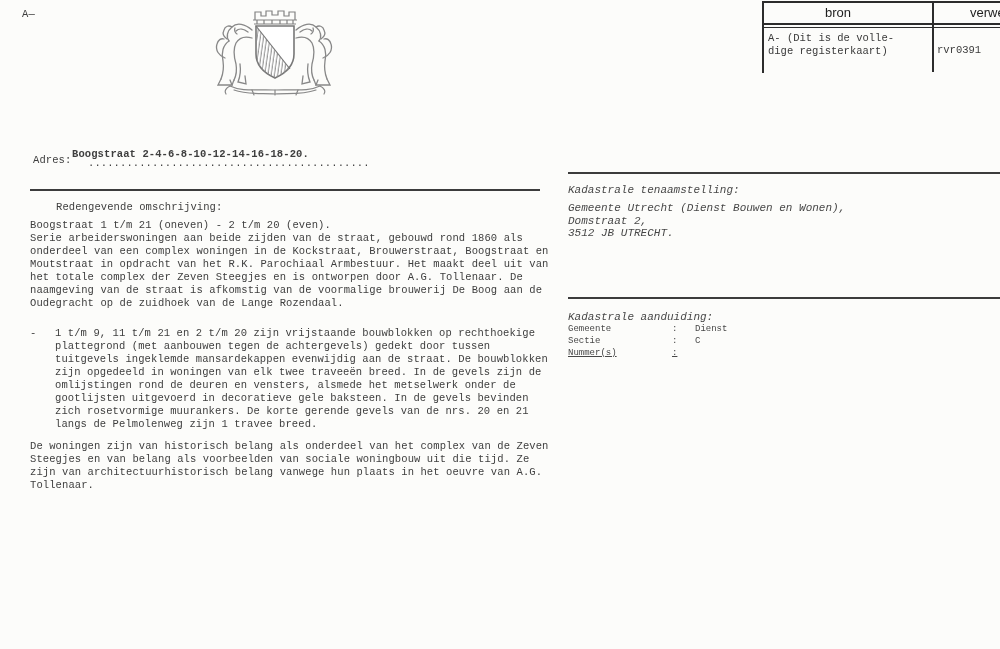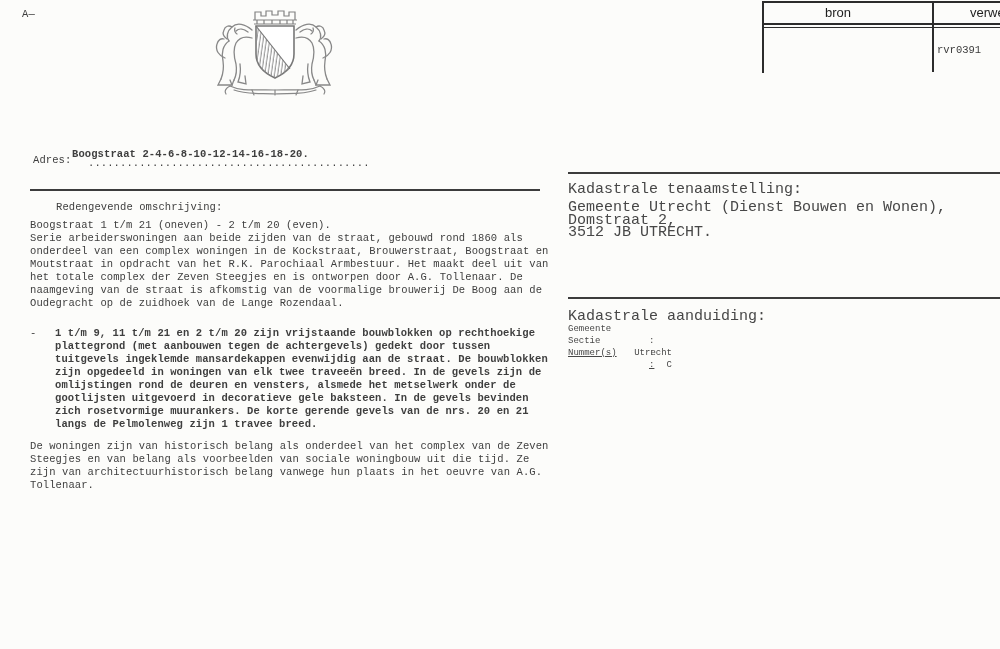--- a/index.html
+++ b/index.html
@@ -14,24 +14,25 @@
   .tw{ 
     position:absolute;
     font-size:10.5px;
     line-height:13px;
     letter-spacing:0.1px;
     white-space:pre;
     color:#3e3e3e;
   }
   .tw-small{
     position:absolute;
-    font-size:15px;
+    font-size:11px;
     line-height:12.5px;
     white-space:pre;
     color:#474747;
+    font-style:italic;
   }
   .rule{
     position:absolute;height:2px;background:#3c3c3c;
   }
   .dots{
     position:absolute;
     font-size:10.5px;
     letter-spacing:0.1px;
     white-space:pre;
     color:#3e3e3e;
@@ -63,22 +64,22 @@
   .bron-table .c-col1{
     position:absolute;left:4px;top:29px;width:162px;
     font-size:10.5px;line-height:13px;white-space:pre;color:#3a3a3a;
   }
   .bron-table .c-col2{
     position:absolute;left:173px;top:41px;width:62px;
     font-size:10.5px;color:#3a3a3a;white-space:pre;
   }
   
   .kad-row{
-    position:absolute;left:568px;display:flex;align-items:flex-end;
-    font-size:9px;line-height:12px;color:#474747;flex-direction:column;
+    position:absolute;left:568px;display:flex;align-items:center;
+    font-size:9px;line-height:12px;color:#474747;
   }
   .kad-row .lbl{width:104px;white-space:pre;}
   .kad-row .sep{width:23px;white-space:pre;}
   .kad-row .val{white-space:pre;}
   .coat{position:absolute;left:212px;top:6px;width:124px;height:94px;}
 </style>
 </head>
 <body>
 
 <div class="page">
@@ -140,20 +141,22 @@
     </svg>
   </div>
 
   <div class="bron-table">
     <div class="divider"></div>
     <div class="header-row">
       <div class="h-col1">bron</div>
       <div class="h-col2">verwerkt</div>
     </div>
     <div class="header-sub"></div>
+    <div class="c-col1">A- (Dit is de volle-
+dige registerkaart)</div>
     <div class="c-col2">rvr0391</div>
   </div>
 
 
   <div class="tw" style="left:33px;top:154px;">Adres:</div>
   <div class="tw" style="left:72px;top:148px;font-weight:bold;">Boogstraat 2-4-6-8-10-12-14-16-18-20.</div>
   <div class="dots" style="left:88px;top:157px;">............................................</div>
 
   <div class="rule" style="left:30px;top:189px;width:510px;"></div>
 
@@ -161,21 +164,21 @@
 
   <div class="tw" style="left:30px;top:219px;">Boogstraat 1 t/m 21 (oneven) - 2 t/m 20 (even).
 Serie arbeiderswoningen aan beide zijden van de straat, gebouwd rond 1860 als
 onderdeel van een complex woningen in de Kockstraat, Brouwerstraat, Boogstraat en
 Moutstraat in opdracht van het R.K. Parochiaal Armbestuur. Het maakt deel uit van
 het totale complex der Zeven Steegjes en is ontworpen door A.G. Tollenaar. De
 naamgeving van de straat is afkomstig van de voormalige brouwerij De Boog aan de
 Oudegracht op de zuidhoek van de Lange Rozendaal.</div>
 
   <div class="tw" style="left:30px;top:327px;">-</div>
-  <div class="tw" style="left:55px;top:327px;font-weight:bold;">1 t/m 9, 11 t/m 21 en 2 t/m 20 zijn vrijstaande bouwblokken op rechthoekige
+  <div class="tw" style="left:55px;top:327px;">1 t/m 9, 11 t/m 21 en 2 t/m 20 zijn vrijstaande bouwblokken op rechthoekige
 plattegrond (met aanbouwen tegen de achtergevels) gedekt door tussen
 tuitgevels ingeklemde mansardekappen evenwijdig aan de straat. De bouwblokken
 zijn opgedeeld in woningen van elk twee traveeën breed. In de gevels zijn de
 omlijstingen rond de deuren en vensters, alsmede het metselwerk onder de
 gootlijsten uitgevoerd in decoratieve gele baksteen. In de gevels bevinden
 zich rosetvormige muurankers. De korte gerende gevels van de nrs. 20 en 21
 langs de Pelmolenweg zijn 1 travee breed.</div>
 
   <div class="tw" style="left:30px;top:440px;">De woningen zijn van historisch belang als onderdeel van het complex van de Zeven
 Steegjes en van belang als voorbeelden van sociale woningbouw uit die tijd. Ze
@@ -187,21 +190,21 @@
   <div class="tw-small" style="left:568px;top:202px;">Gemeente Utrecht (Dienst Bouwen en Wonen),
 Domstraat 2,
 3512 JB UTRECHT.</div>
 
   <div class="rule" style="left:568px;top:297px;width:432px;"></div>
   <div class="tw-small" style="left:568px;top:311px;">Kadastrale aanduiding:</div>
 
   <div class="kad-row" style="top:323px;">
     <span class="lbl">Gemeente</span>
     <span class="sep">:</span>
-    <span class="val">Utrecht</span>
+    <span class="val">Dienst</span>
   </div>
   <div class="kad-row" style="top:335px;">
     <span class="lbl">Sectie</span>
     <span class="sep">:</span>
     <span class="val">C</span>
   </div>
   <div class="kad-row" style="top:347px;text-decoration:underline;">
     <span class="lbl">Nummer(s)</span>
     <span class="sep">:</span>
   </div>

